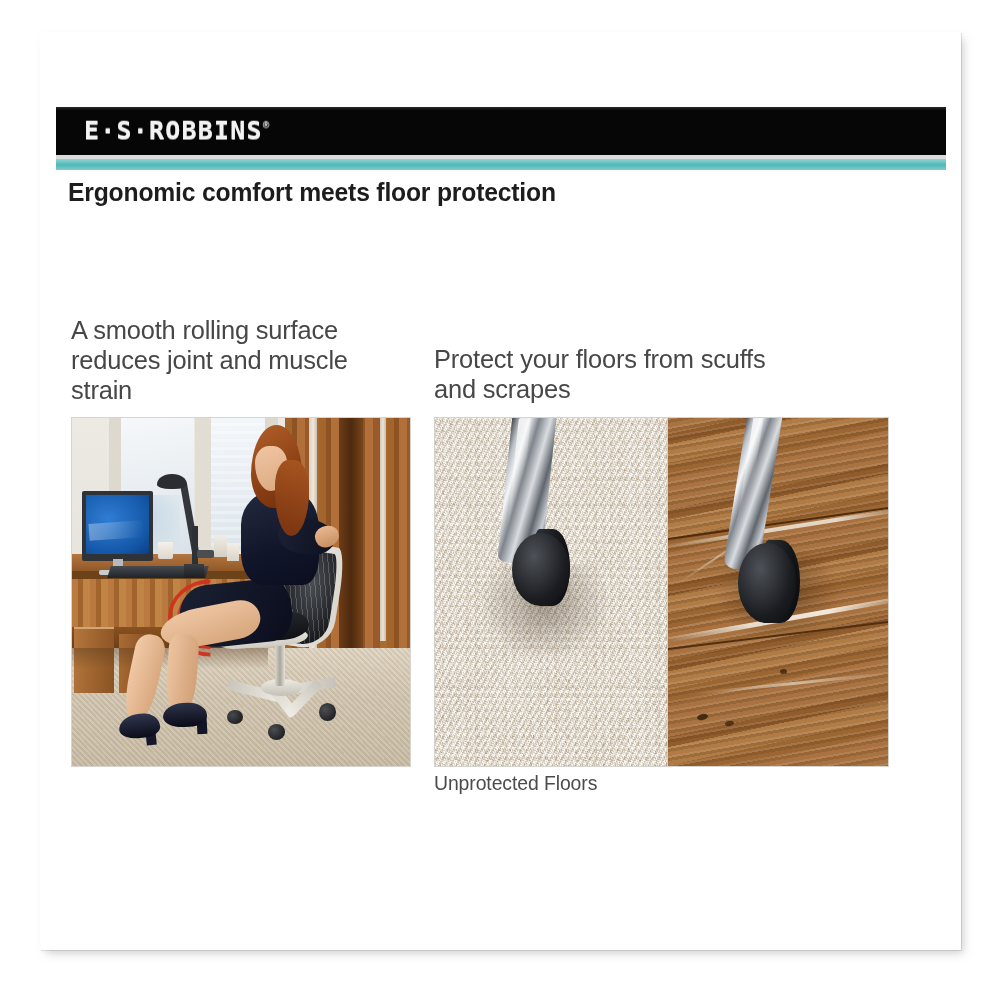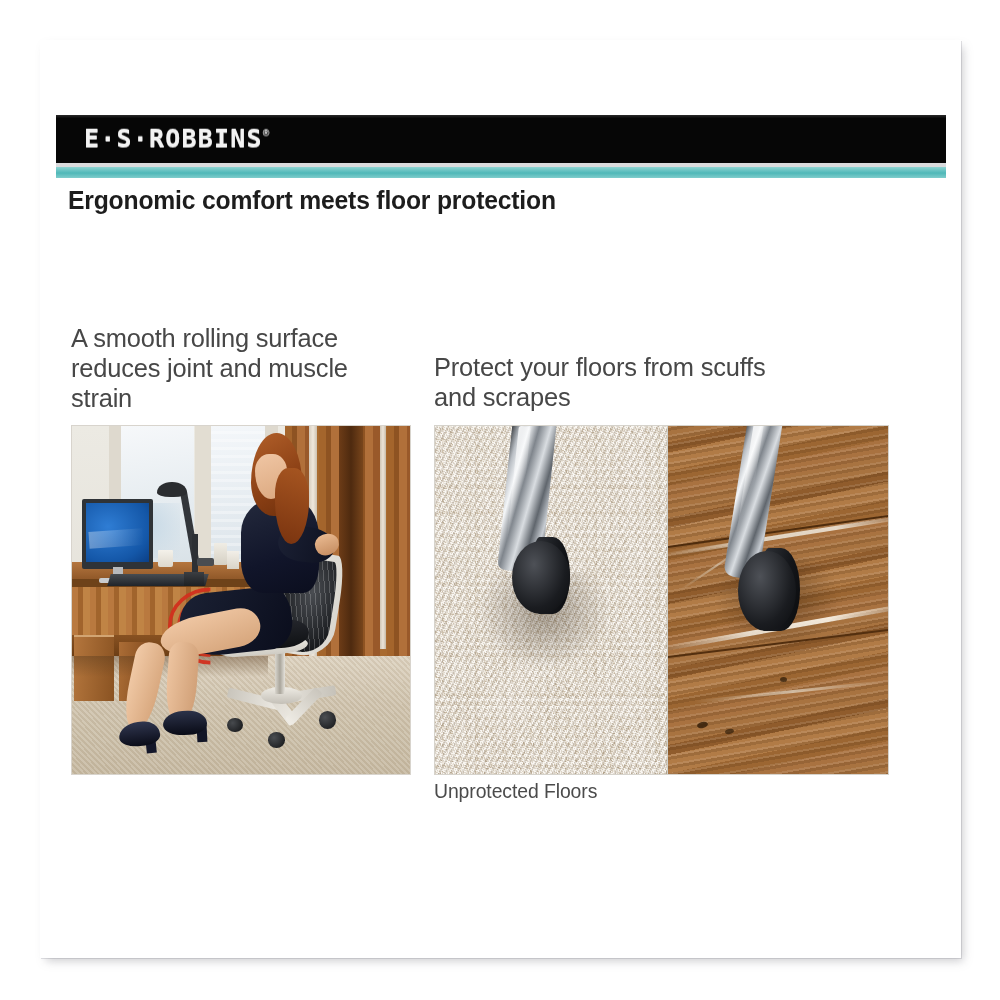--- a/index.html
+++ b/index.html
@@ -13,21 +13,21 @@
   body {
     background: #ffffff;
     font-family: "Liberation Sans", sans-serif;
     position: relative;
   }
 
   
   .page-card {
     position: absolute;
     left: 40px;
-    top: 40px;
+    top: 32px;
     width: 921px;
     height: 918px;
     background: #ffffff;
     box-shadow: 4px 5px 9px -2px rgba(120,120,130,0.38),
                 1px 1px 0 0 rgba(200,200,206,0.55);
   }
 
   
   .brand-bar {
     position: absolute;

